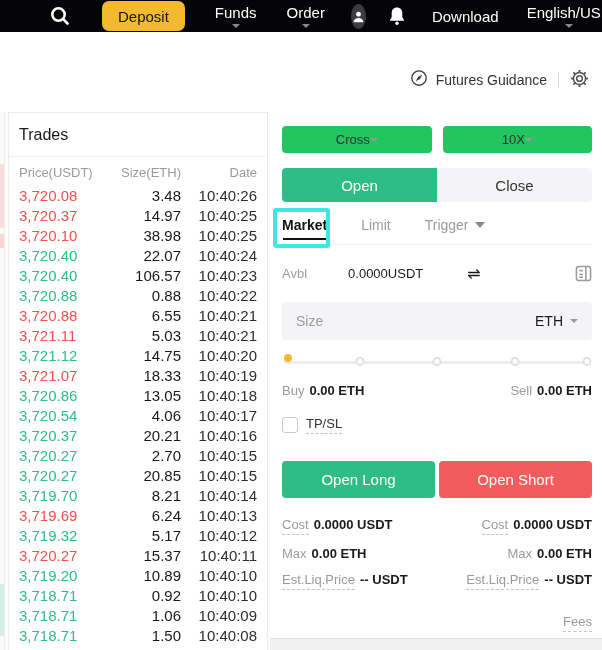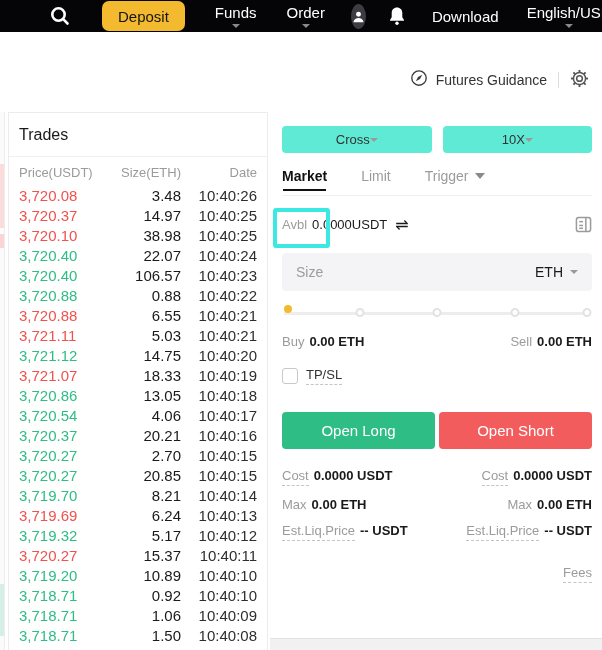--- a/index.html
+++ b/index.html
@@ -49,21 +49,21 @@
   .col-size { flex:1; text-align:right; }
   .col-date { width:76px; text-align:right; }
   .trow { display:flex; padding:0 10px; height:20px; align-items:center; font-size:15px; cursor:pointer; }
   .tprice { width:82px; }
   .tsize { flex:1; text-align:right; color:#1a1a1a; }
   .ttime { width:76px; text-align:right; color:#2e2e2e; }
 
   
   .panel { position:absolute; left:282px; top:112px; width:310px; }
   .lev-row { display:flex; gap:11px; margin-top:14px; }
-  .lev-btn { flex:1; height:27px; background:#5eead4; border:none; border-radius:4px;
+  .lev-btn { flex:1; height:27px; background:#22c55e; border:none; border-radius:4px;
     font-size:13px; color:#333; display:flex; align-items:center; justify-content:center;
     cursor:pointer; font-family:inherit; }
   .lev-btn .caret { border-top-color:#999; }
 
   .oc-row { margin-top:15px; display:flex; height:34px; }
   .oc { flex:1; display:flex; align-items:center; justify-content:center; font-size:15px; cursor:pointer; }
   .oc-open { background:var(--up); color:#fff; border-radius:4px 0 0 4px; }
   .oc-close { background:#f4f4f6; color:#333; border-radius:0 4px 4px 0; }
 
   .tabs { margin-top:12px; height:31px; display:flex; align-items:flex-start;
@@ -71,21 +71,21 @@
   .tab { font-size:14px; color:#9b9b9b; margin-right:34px; position:relative;
     line-height:18px; padding-top:2px; cursor:pointer; display:flex; align-items:center; gap:6px; }
   .tab.active { color:#111; font-weight:700; }
   .tab.active::after { content:''; position:absolute; left:1px; right:1px; top:24px;
     height:2px; background:#111; }
   .tab .caret { border-top-color:#8a8a8e; border-left-width:5px; border-right-width:5px; border-top-width:6px; }
 
   .hl-box { position:absolute; left:273px; top:208px; width:57px; height:40px;
     border:4px solid var(--cyan); border-radius:3px; pointer-events:none; z-index:5; }
 
-  .avbl-row { margin-top:20px; display:flex; align-items:center; font-size:13px; }
+  .avbl-row { margin-top:20px; display:flex; align-items:center; font-size:13px;gap:36px; }
   .avbl-label { color:#9b9b9b; }
   .avbl-value { color:#1a1a1a; margin-left:5px; }
   .swap-icon { margin-left:8px; font-size:16px; color:#1a1a1a; cursor:pointer; line-height:13px; }
   .calc-icon { margin-left:auto; display:flex; cursor:pointer; }
 
   .size-box { margin-top:20px; height:38px; background:#f4f4f6; border-radius:4px;
     display:flex; align-items:center; padding:0 14px; cursor:text; }
   .size-ph { font-size:14px; color:#9b9b9b; }
   .size-unit { margin-left:auto; display:flex; align-items:center; gap:7px; font-size:14px;
     color:#1a1a1a; cursor:pointer; }
@@ -334,20 +334,24 @@
     <button class="lev-btn">
       <span>Cross</span>
       <span class="caret"></span>
     </button>
     <button class="lev-btn">
       <span>10X</span>
       <span class="caret"></span>
     </button>
   </div>
 
+  <div class="oc-row">
+    <div class="oc oc-open">Open</div>
+    <div class="oc oc-close">Close</div>
+  </div>
 
   <div class="tabs">
     <div class="tab active">
       <span>Market</span>
     </div>
     <div class="tab">
       <span>Limit</span>
     </div>
     <div class="tab">
       <span>Trigger</span>

